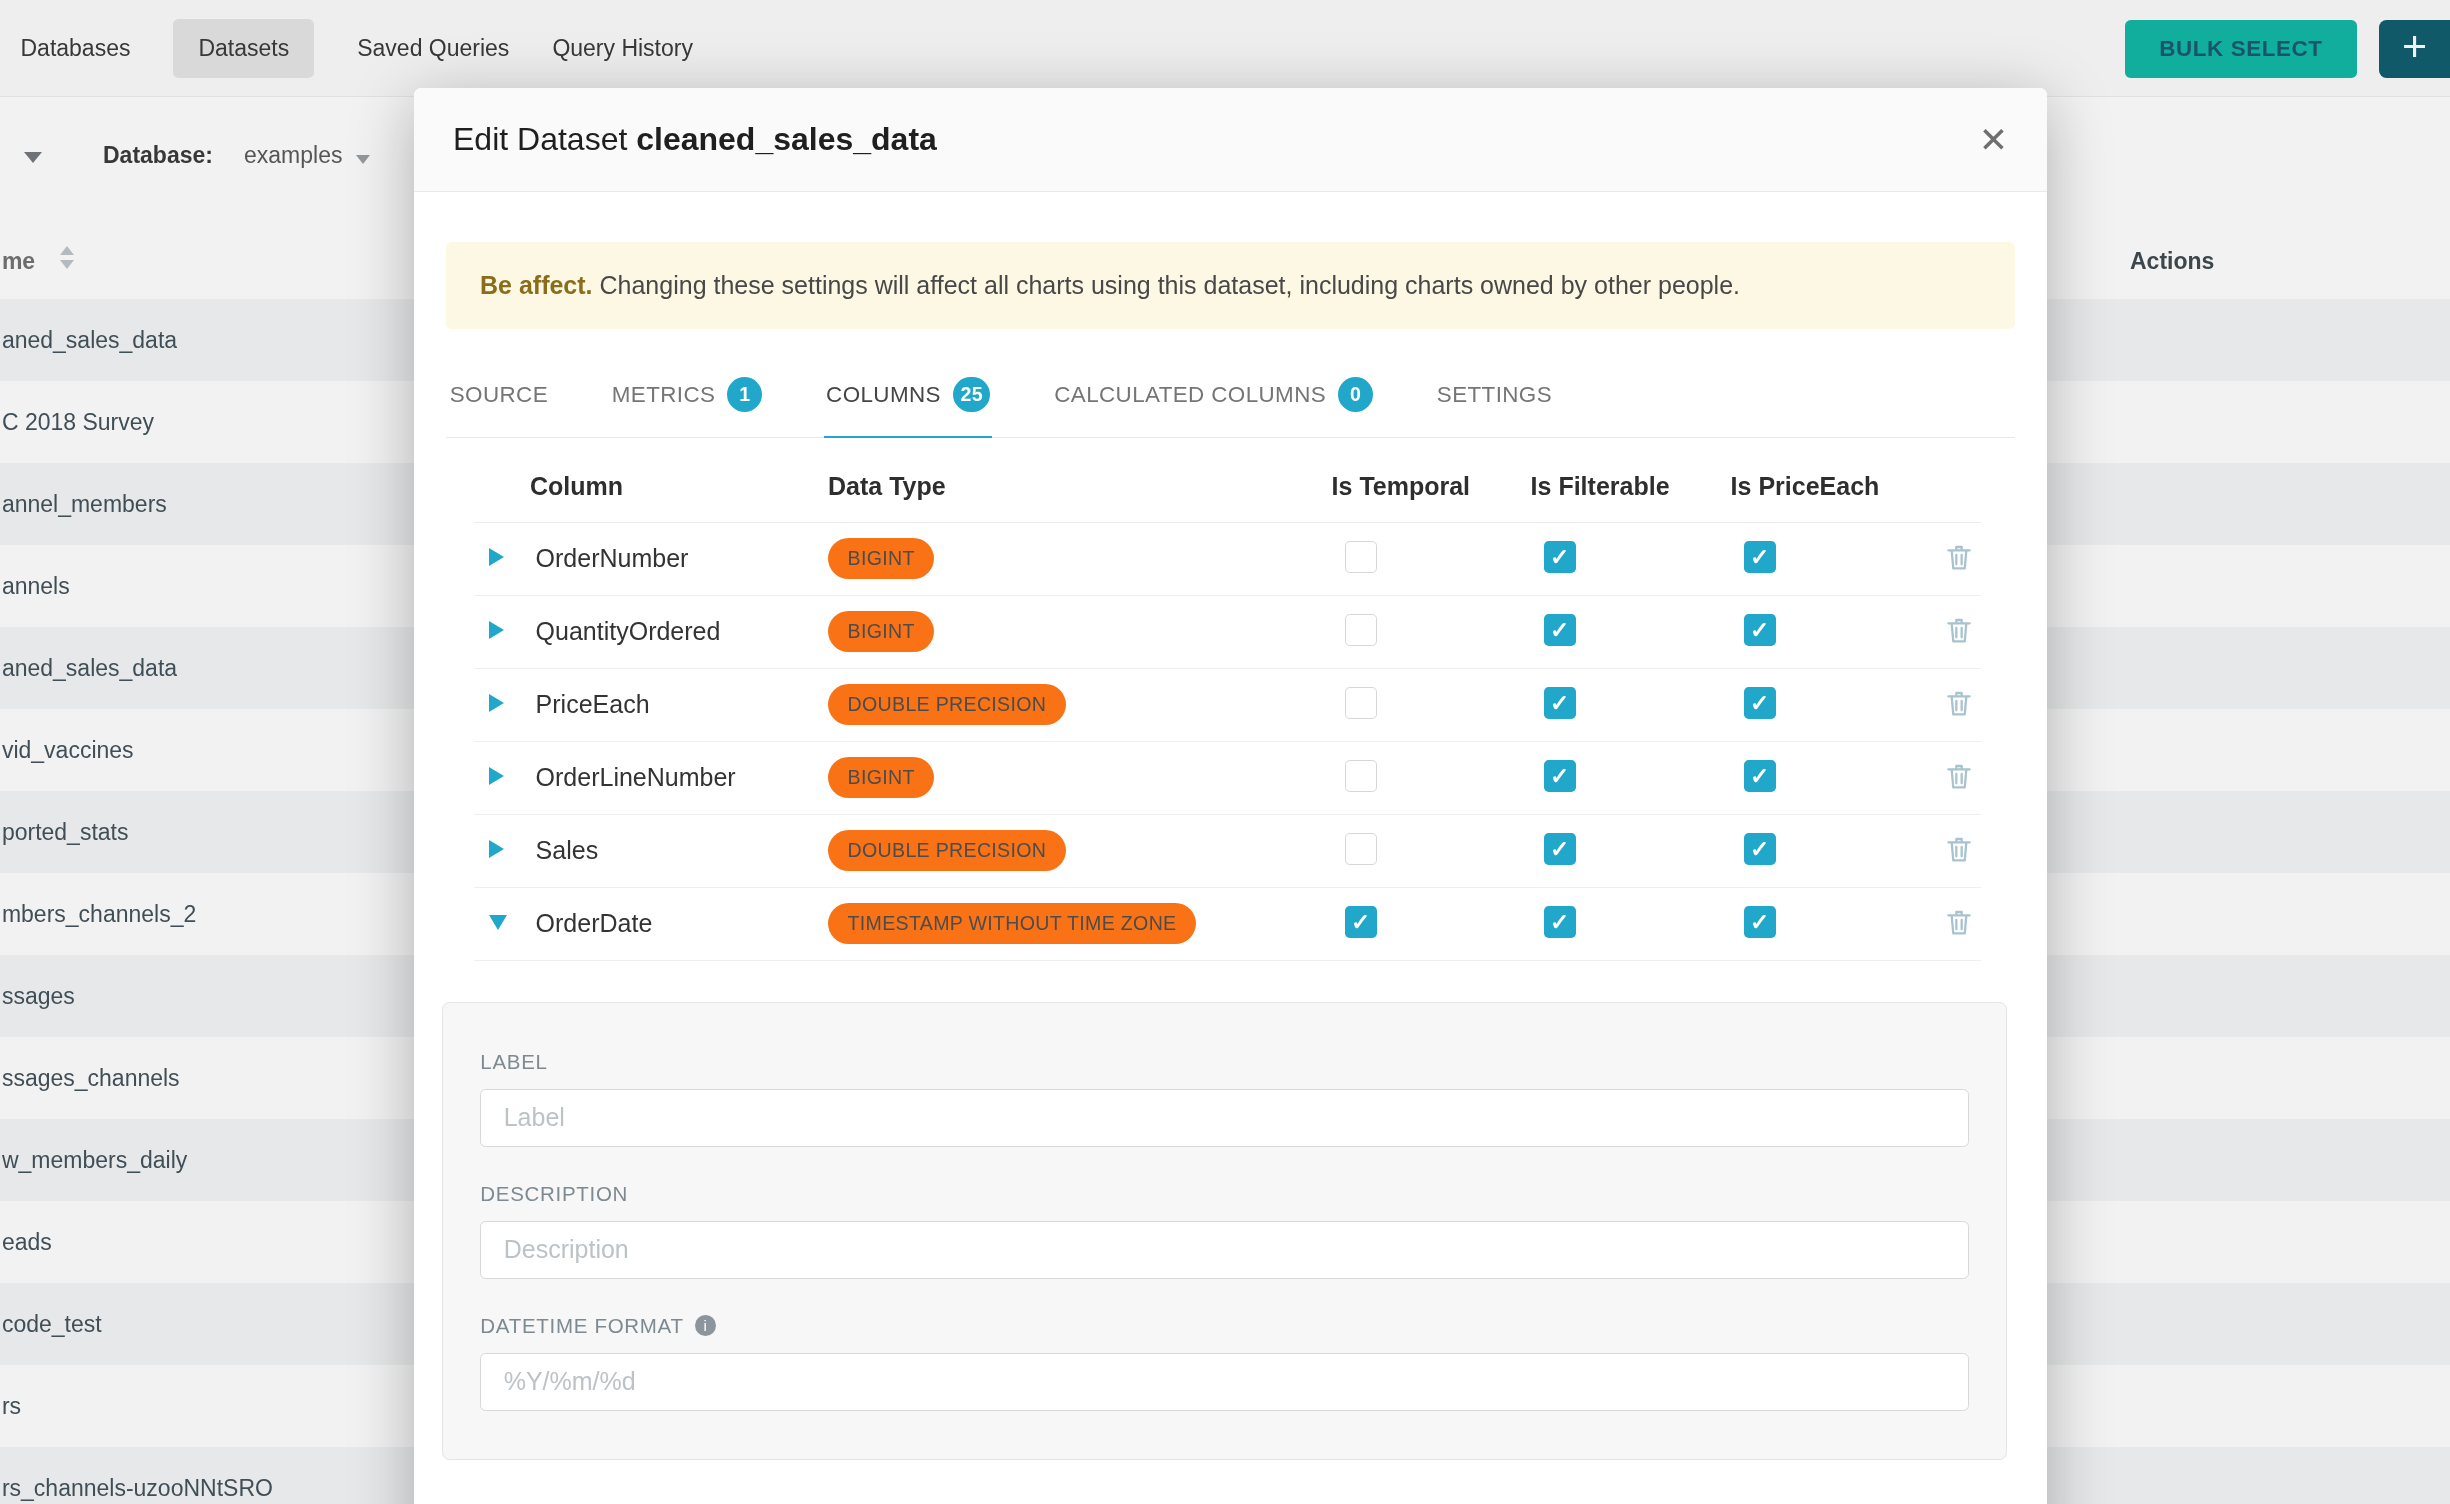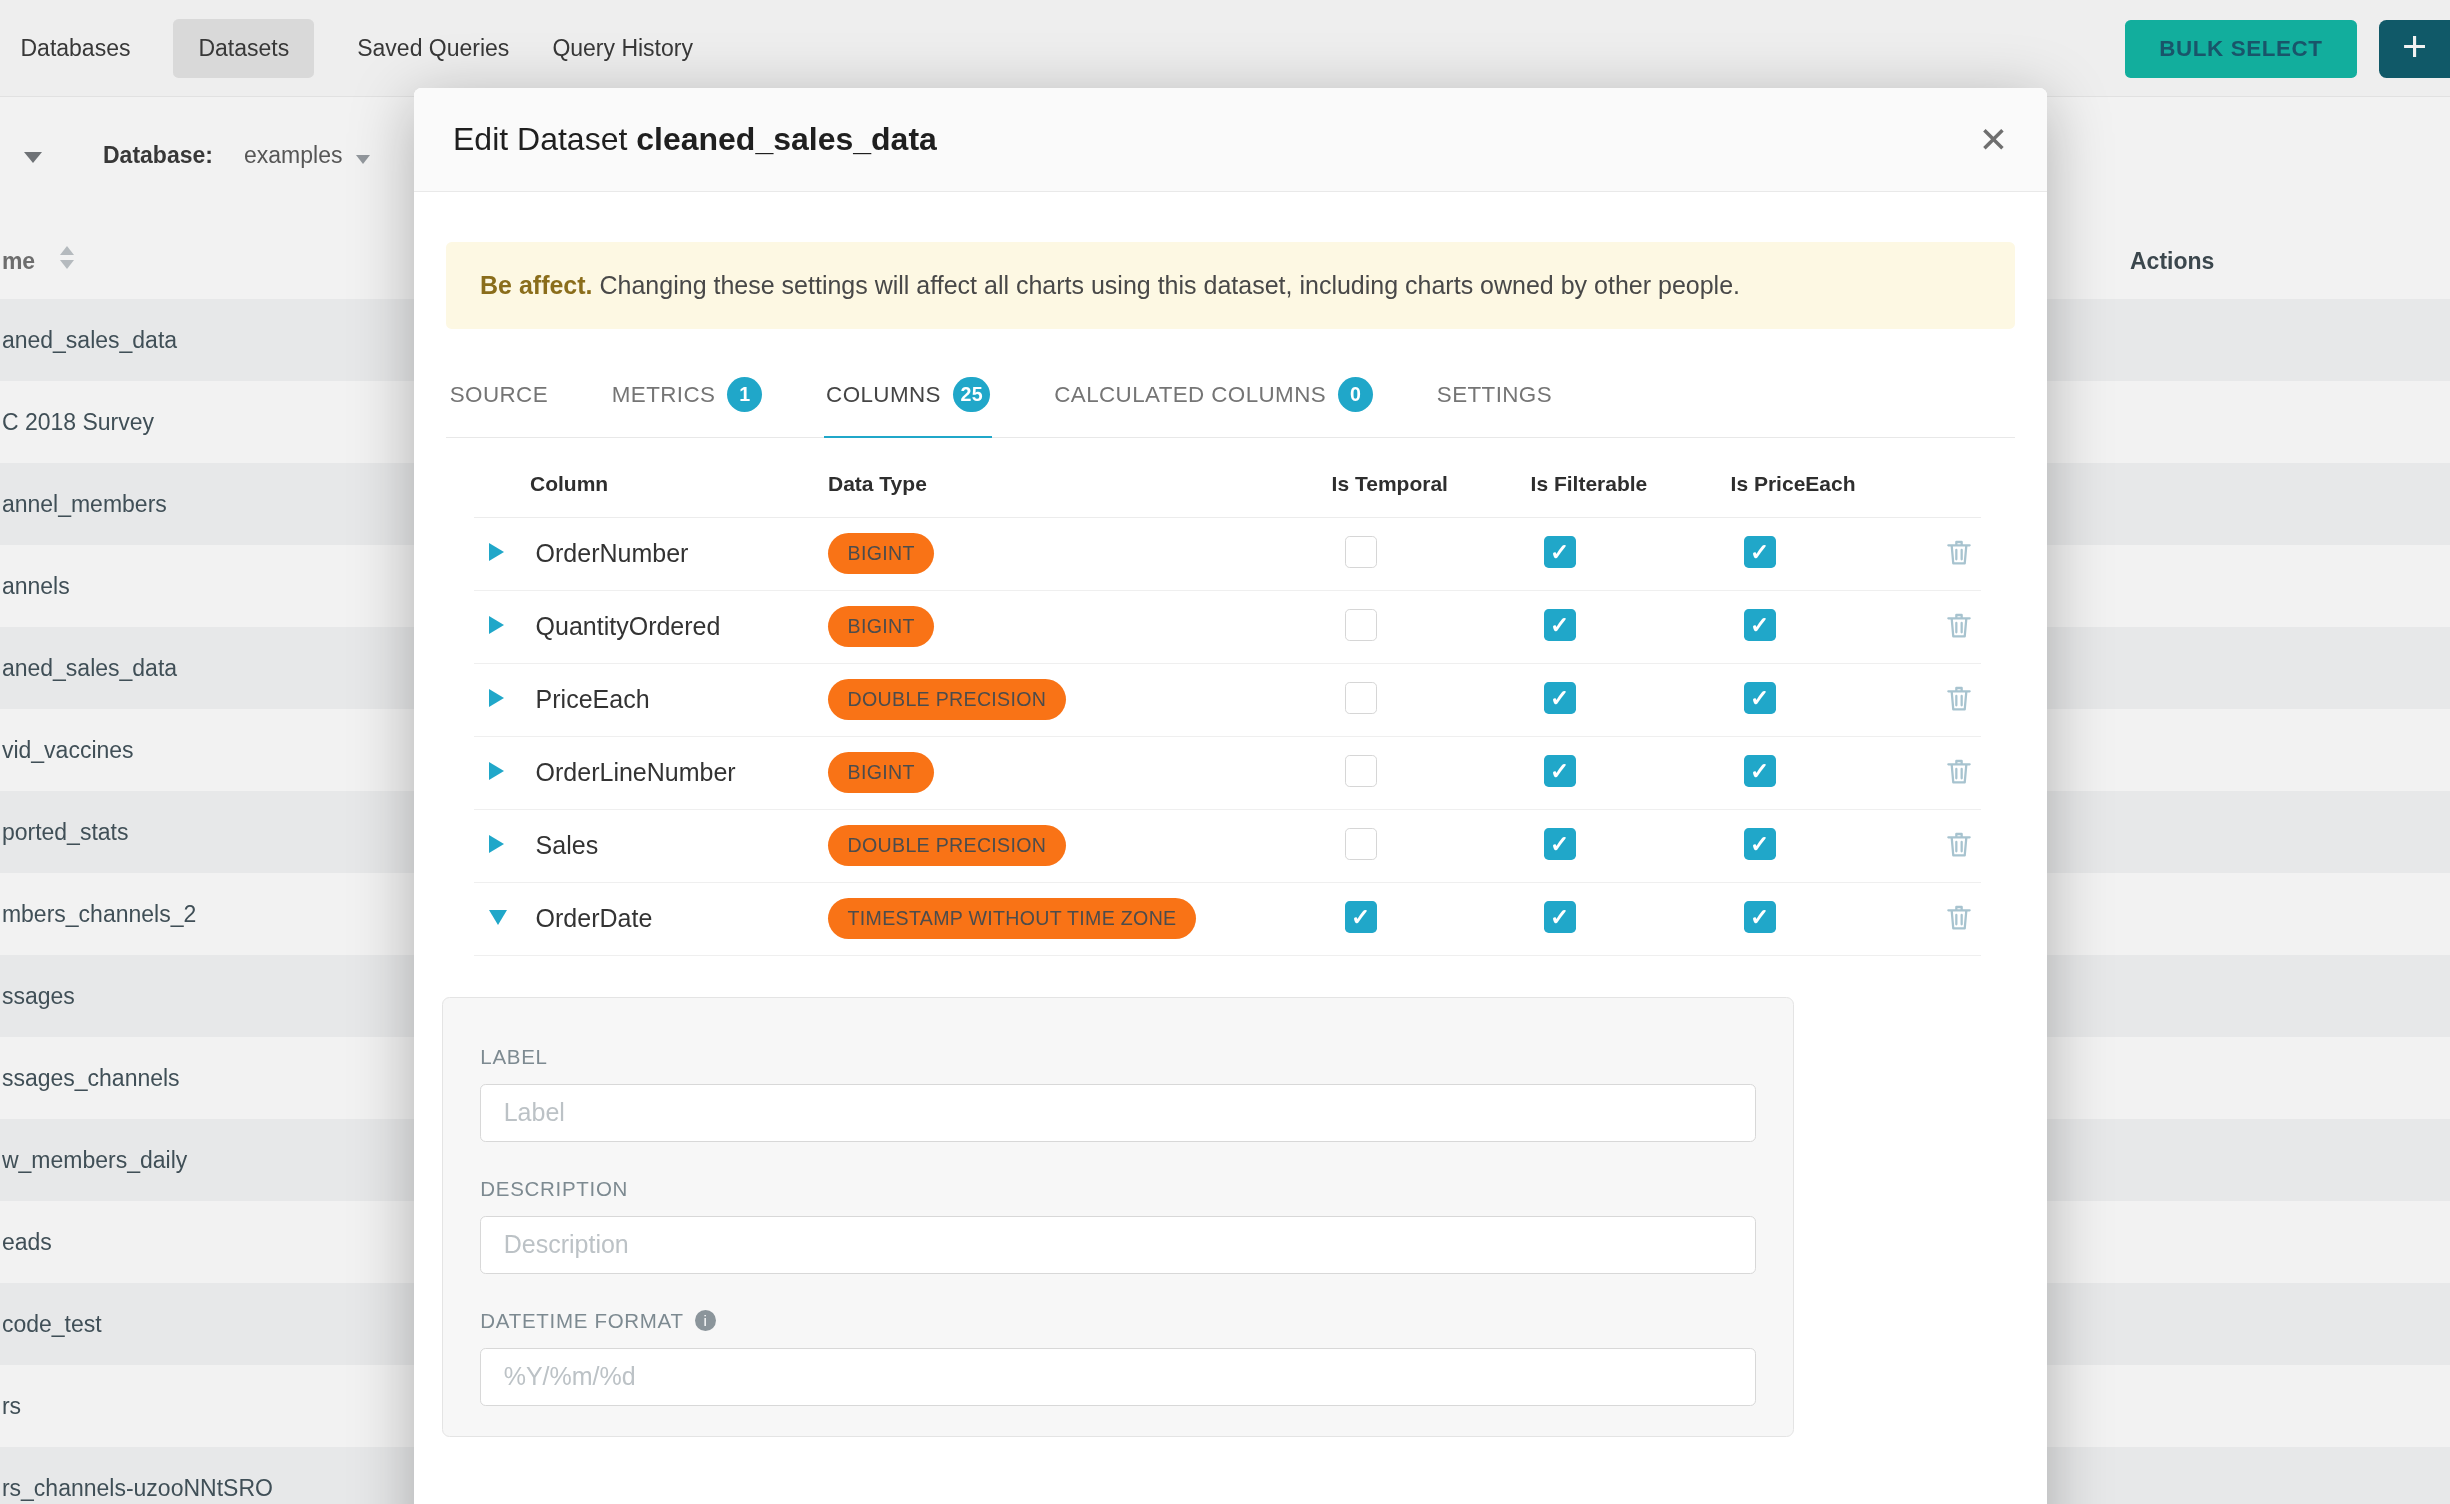--- a/index.html
+++ b/index.html
@@ -93,21 +93,21 @@
     color:#fff; font-size:19.6px; font-weight:bold; padding:0 7.5px;
     display:inline-flex; align-items:center; justify-content:center;
   }
 
   .cols-table { margin:0 34px 0 28px; }
   .crow {
     display:grid; grid-template-columns:56px 298px 485px 199px 200px 224px 1fr;
     align-items:center; height:73px; border-bottom:0.9px solid #efefef;
   }
   .crow.header { height:auto; padding:34px 0 20.5px; border-bottom:0.9px solid #ececec; }
-  .crow.header > div { font-size:21px; font-weight:bold; color:#2e2e2e; }
+  .crow.header > div { font-size:25px; font-weight:bold; color:#2e2e2e; }
   .hdr-check { padding-left:18.6px; }
   .col-name { font-size:25px; color:#333; padding-left:5.6px; }
   .pill {
     display:inline-block; background:#f97316; border-radius:20.5px;
     padding:9.3px 19.6px; font-size:19.6px; color:#4c4c4c; letter-spacing:0.3px; white-space:nowrap;
   }
   .caret { display:inline-block; width:0; height:0; margin-left:15px; cursor:pointer; }
   .caret.right { border-top:9.3px solid transparent; border-bottom:9.3px solid transparent; border-left:15px solid var(--accent); }
   .caret.down  { border-left:9.3px solid transparent; border-right:9.3px solid transparent; border-top:15px solid var(--accent); }
   .cell-check { padding-left:18.6px; }
@@ -115,23 +115,23 @@
   .cb.unchecked { border:1.9px solid #d6d6d6; background:#fff; }
   .cb.checked { background:var(--accent); }
   .cb.checked::after {
     content:"\2713"; color:#fff; font-size:23px; font-weight:bold;
     position:absolute; inset:0; display:flex; align-items:center; justify-content:center;
   }
   .trash-cell { justify-self:end; padding-right:5.6px; }
   .trash { color:#a7c3cf; cursor:pointer; display:inline-block; width:32px; height:32px; }
 
   .expand-panel {
-    margin:41px 0 0 -3.7px; width:1352px;
+    margin:41px 0 0 -3.7px; width:1565px;
     background:#f7f7f7; border:0.9px solid #e4e4e4; border-radius:7.5px;
-    padding:47px 37px 30px;
+    padding:47px 37px 48px;
   }
   .field { margin-bottom:35px; }
   .field:last-child { margin-bottom:0; }
   .field-label {
     font-size:20.5px; color:#7d8a91; letter-spacing:0.7px; margin-bottom:15px;
     display:flex; align-items:center;
   }
   .info-dot {
     display:inline-flex; width:21.4px; height:21.4px; border-radius:50%;
     background:#8b959b; color:#fff; font-size:15px; margin-left:11.2px;

